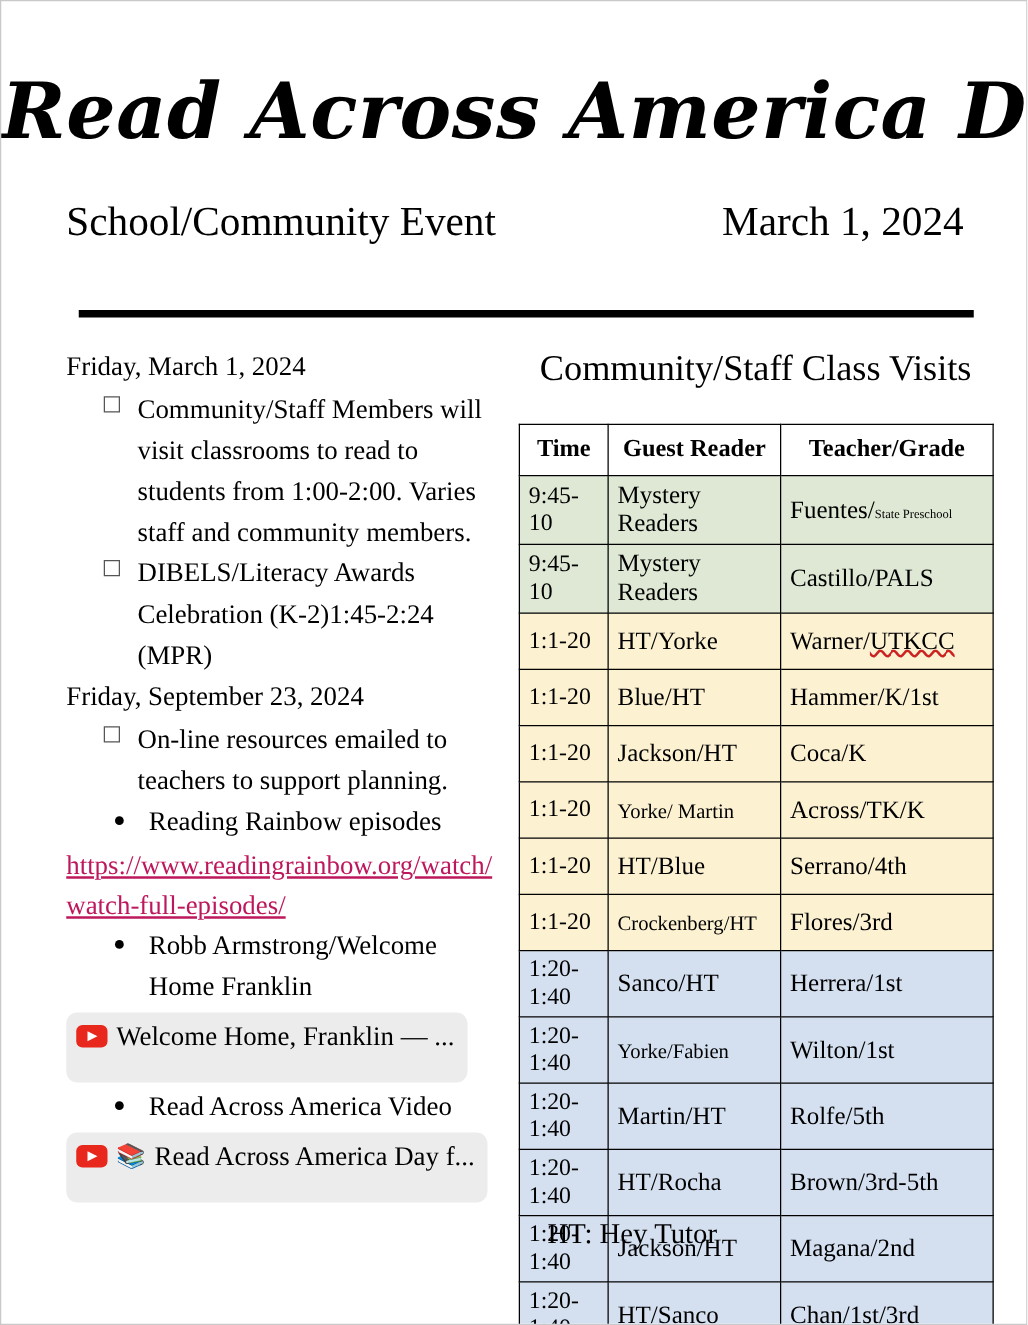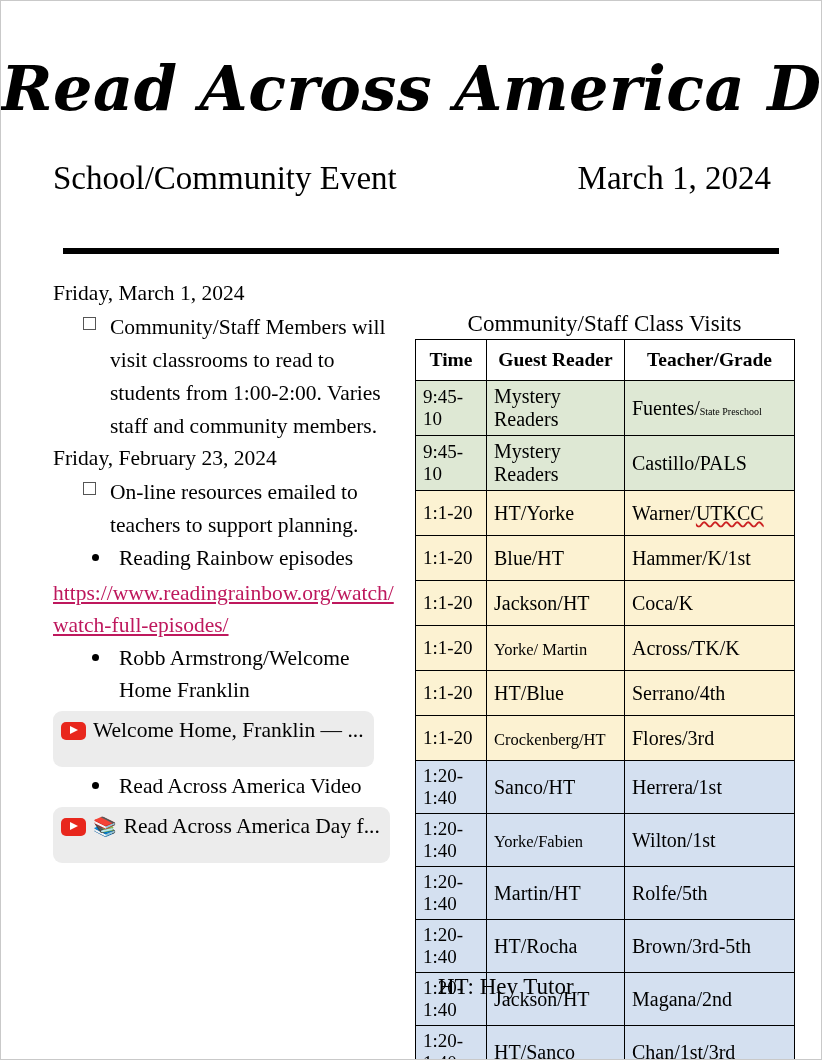--- a/index.html
+++ b/index.html
@@ -144,23 +144,22 @@
   }
   .chip-text { overflow: hidden; text-overflow: clip; }
 
   
   .tbl-caption {
     position: absolute;
     left: 414px;
     top: 278px;
     width: 379px;
     text-align: center;
-    font-size: 23px;
-    white-space: nowrap;
-    margin-top: 32px;
+    font-size: 29px;
+    white-space: nowrap;
   }
   table.visits {
     position: absolute;
     left: 414px;
     top: 338px;
     width: 379px;
     border-collapse: collapse;
     table-layout: fixed;
   }
   table.visits td, table.visits th {
@@ -222,22 +221,26 @@
 
   <div class="leftcol">
 
     <div class="daterow">Friday, March 1, 2024</div>
 
     <div class="bullet-item">
       <span class="cbox"></span>
       <span>Community/Staff Members will visit classrooms to read to students from 1:00-2:00. Varies staff and community members.</span>
     </div>
 
-
-    <div class="daterow">Friday, February 23, 2024</div>
+    <div class="bullet-item">
+      <span class="cbox"></span>
+      <span>DIBELS/Literacy Awards Celebration (K-2)1:45-2:24 (MPR)</span>
+    </div>
+
+    <div class="daterow">Friday, September 23, 2024</div>
 
     <div class="bullet-item">
       <span class="cbox"></span>
       <span>On-line resources emailed to teachers to support planning.</span>
     </div>
 
     <div class="bullet-item dotted">
       <span class="dot"></span>
       <span>Reading Rainbow episodes</span>
     </div>

